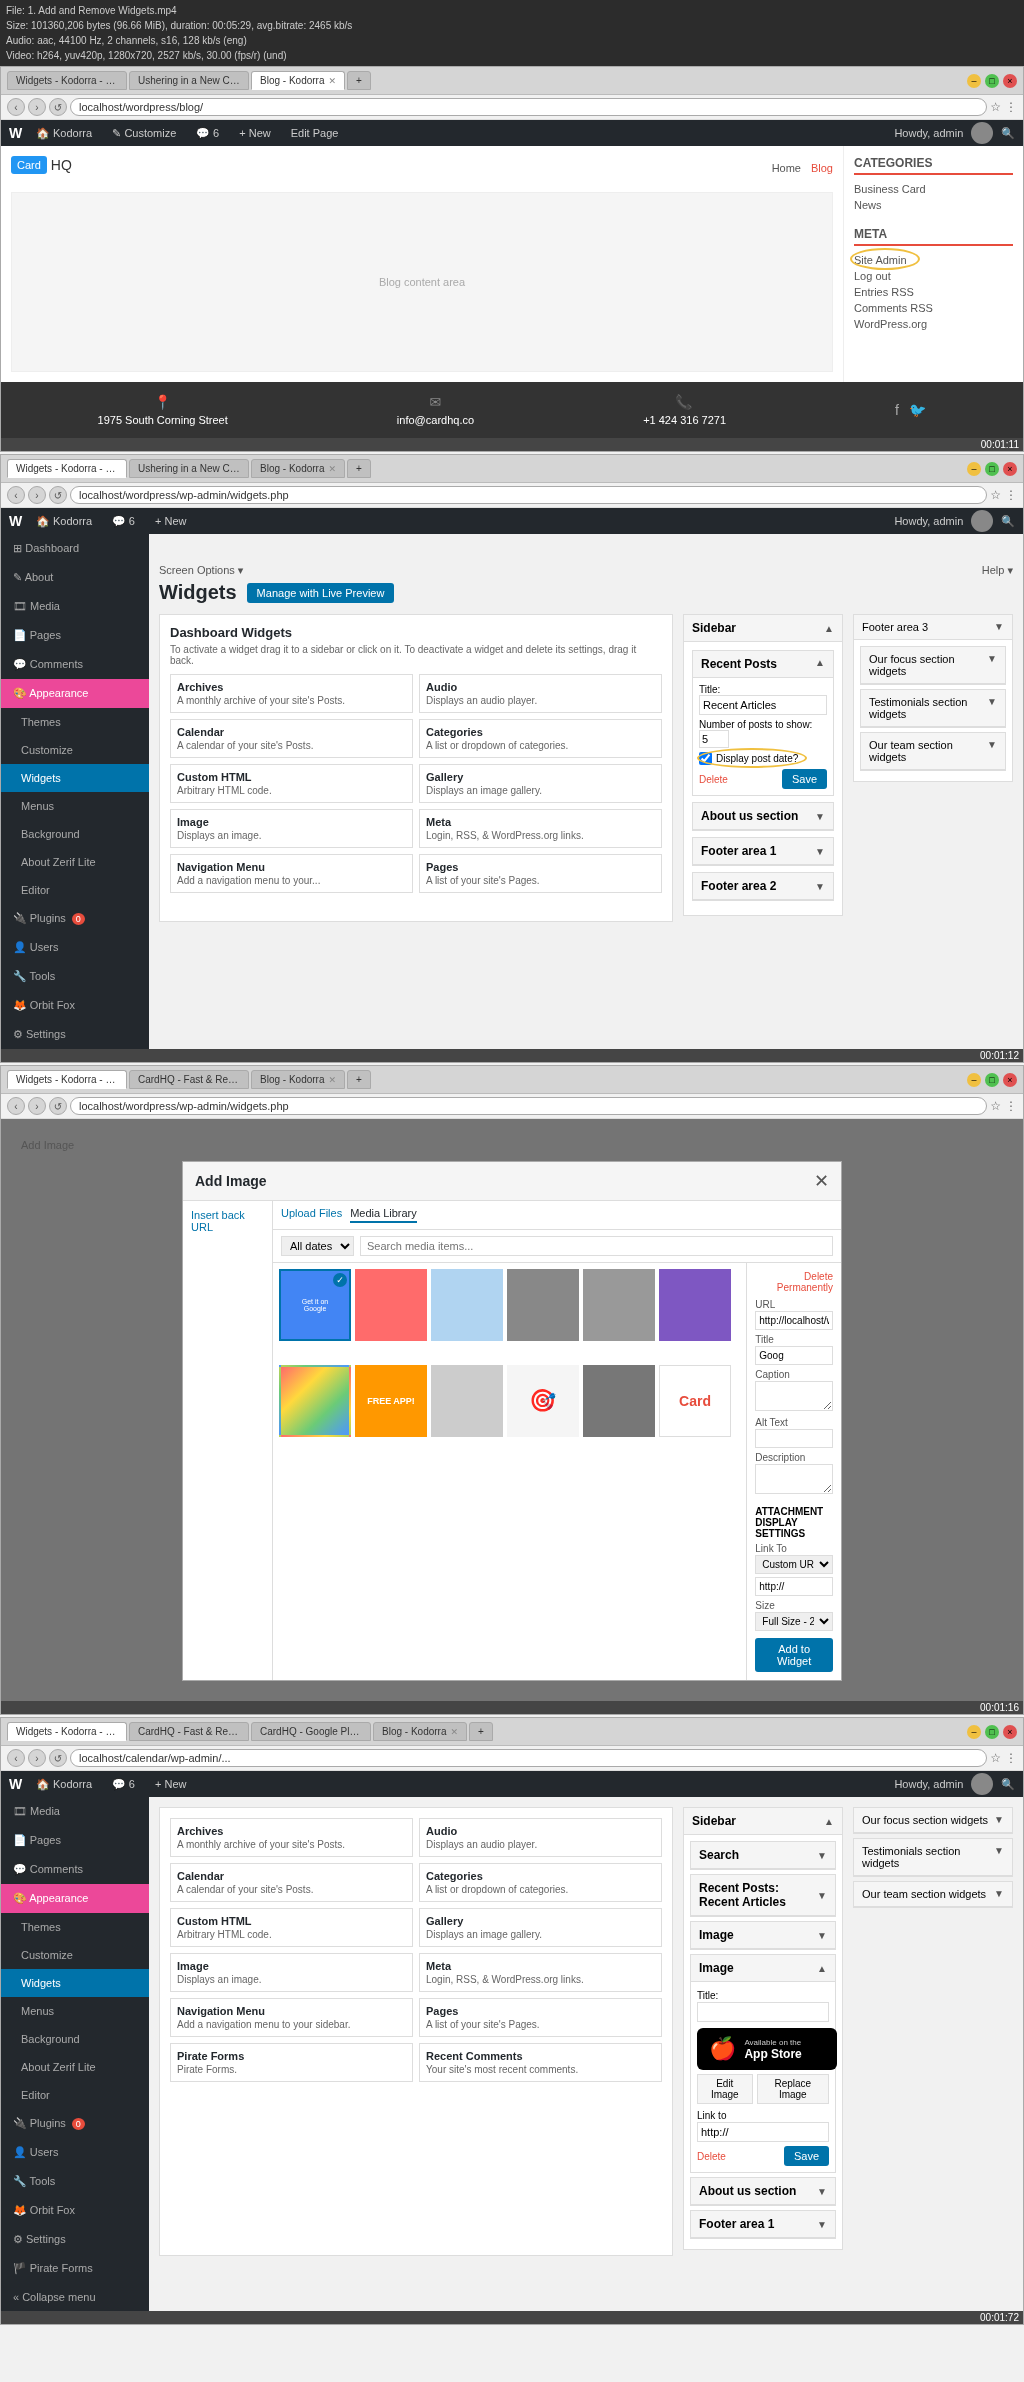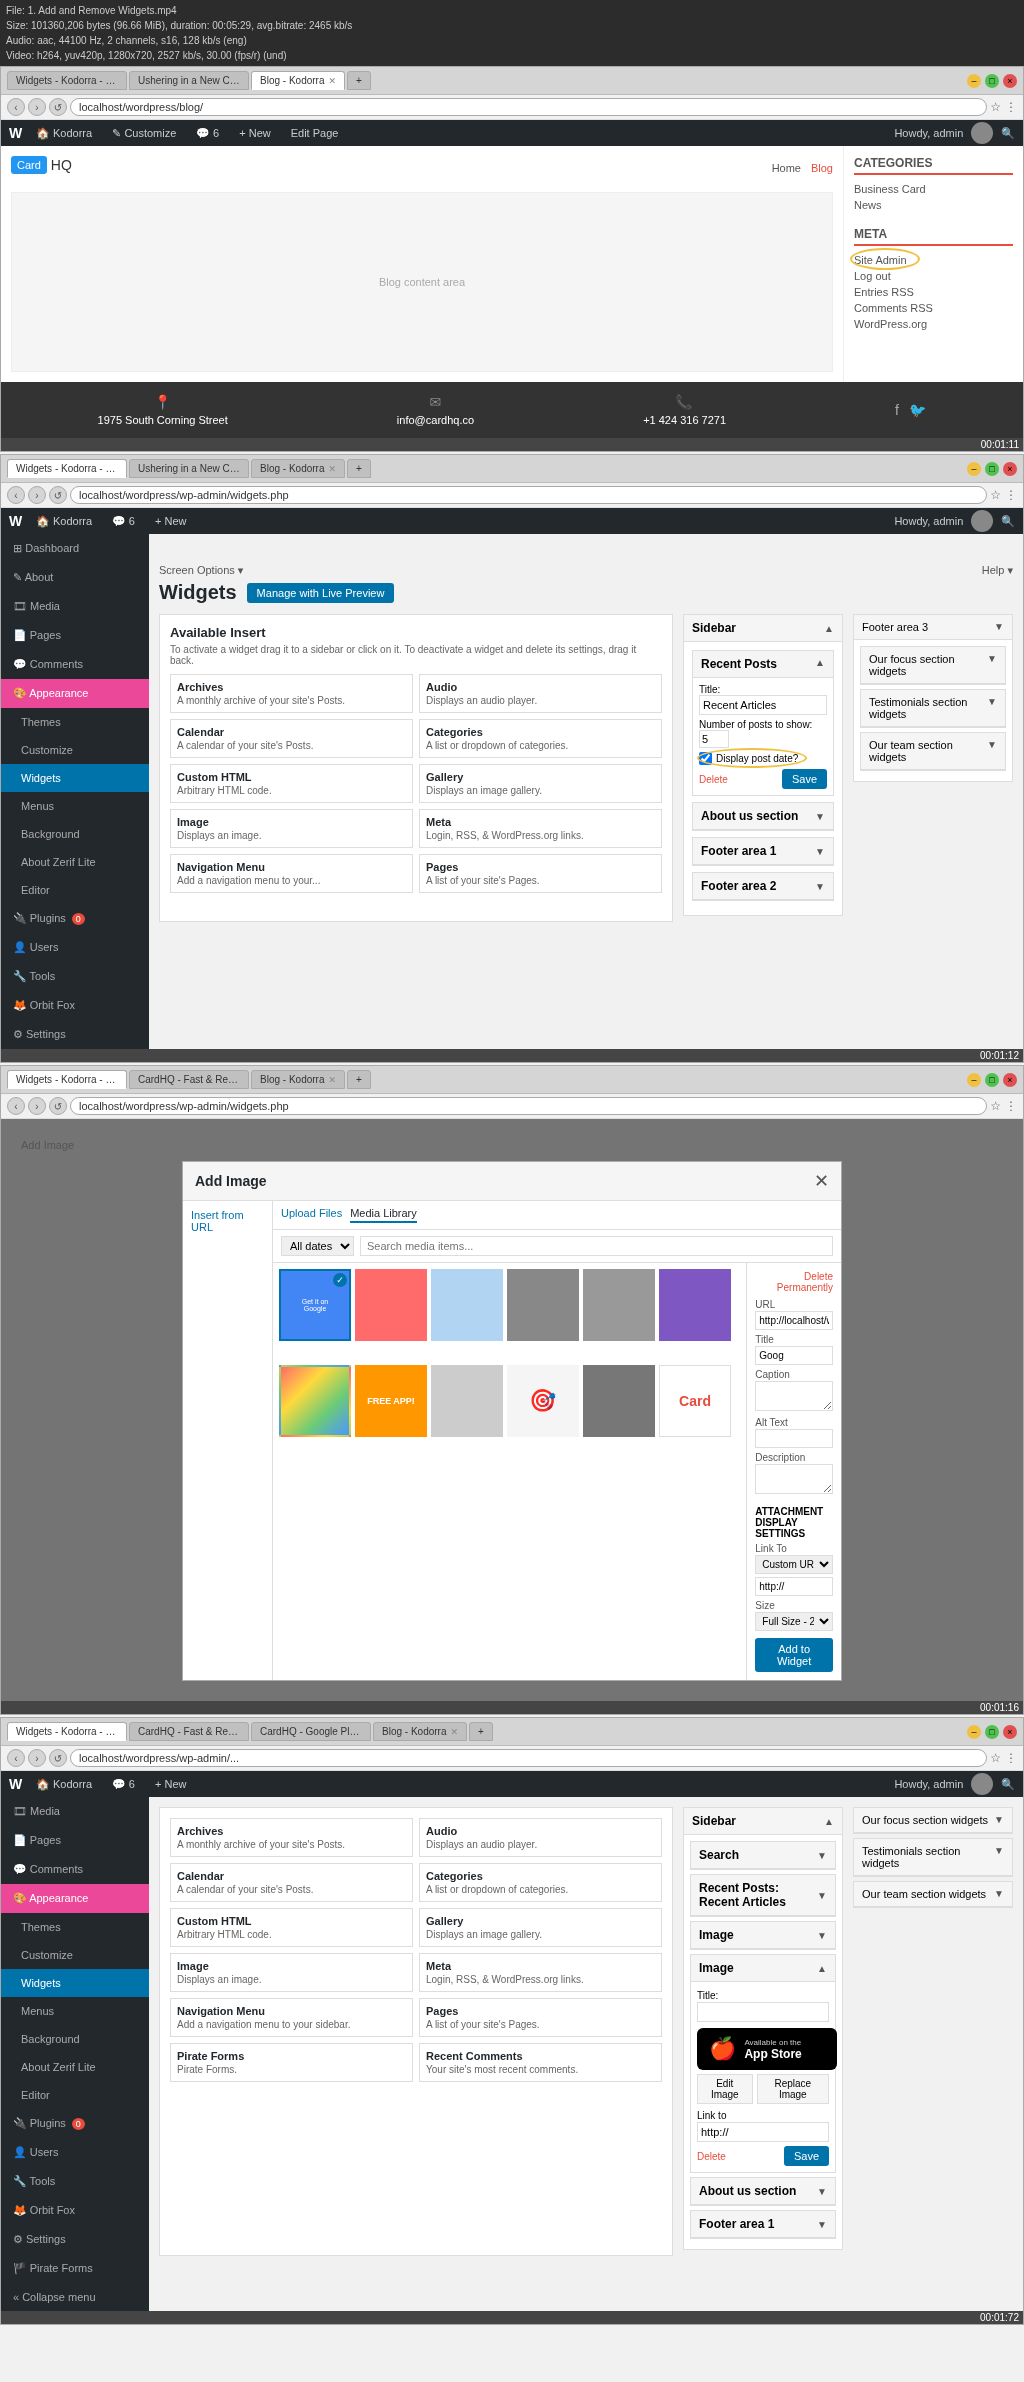--- a/index.html
+++ b/index.html
@@ -767,21 +767,21 @@
           <span>Screen Options ▾</span>
           <span>Help ▾</span>
         </div>
         <div class="wp-header">
           <h1>Widgets</h1>
           <button class="wp-btn">Manage with Live Preview</button>
         </div>
         <div class="widgets-layout">
 
           <div class="available-widgets">
-            <h3>Available Insert</h3>
+            <h3>Dashboard Widgets</h3>
             <p>To activate a widget drag it to a sidebar or click on it. To deactivate a widget and delete its settings, drag it back.</p>
             <div class="widget-grid">
               <div class="widget-item">
                 <h4>Archives</h4>
                 <p>A monthly archive of your site's Posts.</p>
               </div>
               <div class="widget-item">
                 <h4>Audio</h4>
                 <p>Displays an audio player.</p>
               </div>
@@ -935,21 +935,21 @@
         <span style="font-size:11px; color:#555;">Add Image</span>
       </div>
       <div class="modal-box">
         <div class="modal-title-bar">
           <span class="modal-title">Add Image</span>
           <button class="modal-close">✕</button>
         </div>
         <div style="display:flex;">
 
           <div class="modal-sidebar">
-            <a>Insert from URL</a>
+            <a>Insert back URL</a>
           </div>
 
           <div style="flex:1; display:flex; flex-direction:column;">
             <div class="media-tabs">
               <span class="media-tab">Upload Files</span>
               <span class="media-tab active">Media Library</span>
             </div>
             <div class="media-toolbar">
               <select><option>All dates</option></select>
               <input type="text" placeholder="Search media items..." style="">
@@ -1019,21 +1019,21 @@
       <div class="win-controls">
         <span class="win-ctrl minimize">–</span>
         <span class="win-ctrl maximize">□</span>
         <span class="win-ctrl close">×</span>
       </div>
     </div>
     <div class="browser-controls">
       <div class="nav-btn">‹</div>
       <div class="nav-btn">›</div>
       <div class="nav-btn">↺</div>
-      <div class="address-bar">localhost/wordpress/wp-admin/...</div>
+      <div class="address-bar">localhost/calendar/wp-admin/...</div>
       <div class="browser-action-icons">
         <span>☆</span>
         <span>⋮</span>
       </div>
     </div>
 
     <div class="wp-admin-bar">
       <span class="wp-logo">W</span>
       <span class="admin-item">🏠 Kodorra</span>
       <span class="admin-item">💬 6</span>

